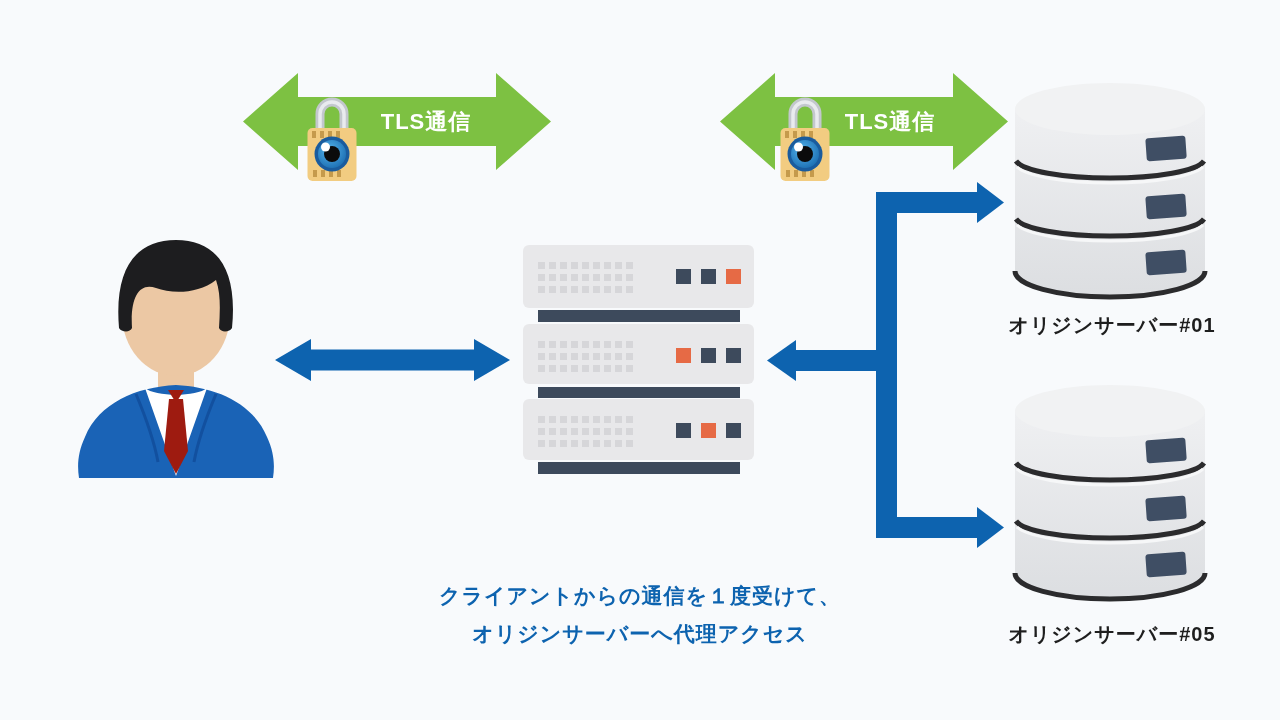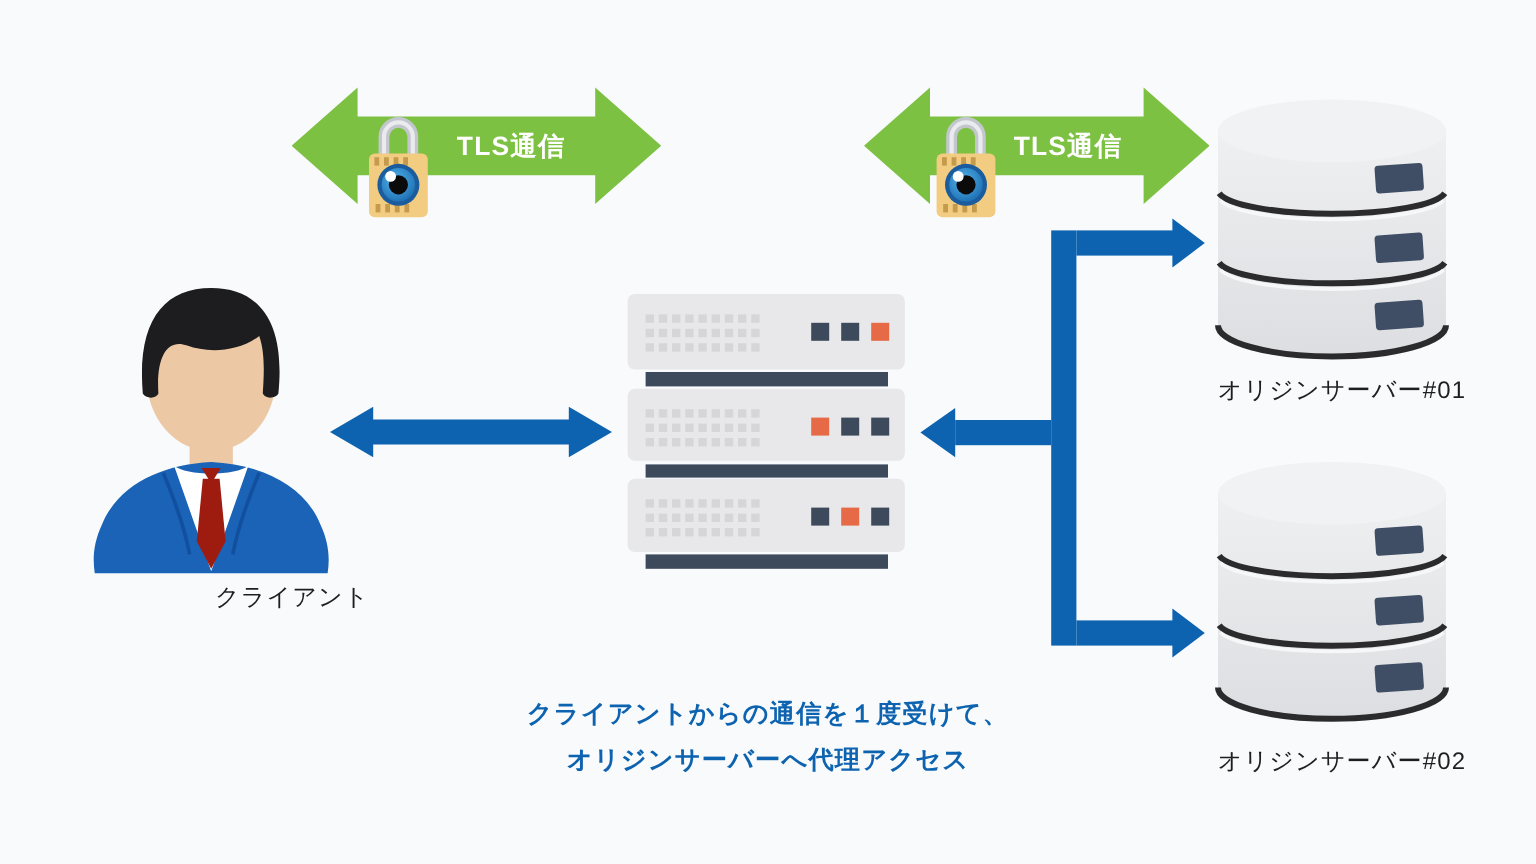--- a/index.html
+++ b/index.html
@@ -20,21 +20,21 @@
   .lb{position:absolute;left:523px;top:245px;width:231px;height:229px;}
   .lb-unit{position:absolute;left:0;width:231px;background:#e8e8ea;border-radius:6px;}
   .lb-bar{position:absolute;left:15px;width:202px;background:#3d4a5c;}
   .lb-dots{position:absolute;left:15px;top:17px;display:grid;grid-template-columns:repeat(9,7px);grid-template-rows:repeat(3,7px);gap:5px 4px;}
   .lb-dots i{background:#d6d6d9;display:block;}
   .lb-ind{position:absolute;top:24px;width:15px;height:15px;}
   .ind-navy{background:#3d4a5c;}
   .ind-orange{background:#e66a45;}
   
   .node-label{
-    position:absolute;text-align:right;font-size:20px;font-weight:400;color:#1e1e1e;
+    position:absolute;text-align:center;font-size:20px;font-weight:700;color:#1e1e1e;
     letter-spacing:1px;white-space:nowrap;
   }
   .caption{
     position:absolute;left:0;top:577px;width:1280px;text-align:center;
     color:#0d63af;font-size:21px;font-weight:700;line-height:38px;letter-spacing:1px;
   }
 </style>
 </head>
 <body>
 
@@ -115,21 +115,20 @@
       <ellipse cx="104" cy="78" rx="54" ry="62" fill="#ecc8a4"></ellipse>
       <path d="M104,4 C64,4 42,32 47,92 C49,96 58,97 60,92 C58,60 68,46 84,52 C100,58 126,58 144,44 C149,58 148,76 147,92 C149,97 158,96 160,92 C166,32 144,4 104,4 Z" fill="#1d1d1f"></path>
       <path d="M104,149 C64,151 27,167 13,201 C6,216 5,229 7,242 L201,242 C203,229 202,216 195,201 C181,167 144,151 104,149 Z" fill="#1a63b6"></path>
       <path d="M73,152 L104,240 L135,152 C125,161 83,161 73,152 Z" fill="#ffffff"></path>
       <path d="M64,158 C74,182 82,204 86,226" stroke="#12509f" stroke-width="3" fill="none"></path>
       <path d="M144,158 C134,182 126,204 122,226" stroke="#12509f" stroke-width="3" fill="none"></path>
       <path d="M96,154 L112,154 L104,167 Z" fill="#9e1b10"></path>
       <path d="M97,163 L111,163 L116,215 L104,238 L92,215 Z" fill="#9e1b10"></path>
     </svg>
   </div>
-  <div class="node-label" style="left:48px;top:484px;width:260px">クライアント</div>
 
   <svg class="abs" style="left:275px;top:339px" width="235" height="42" viewBox="0 0 235 42">
     <polygon points="0,21 36,0 36,10.5 199,10.5 199,0 235,21 199,42 199,31.5 36,31.5 36,42" fill="#0d63af"></polygon>
   </svg>
 
   <div class="lb">
     <div class="lb-unit" style="top:0;height:63px">
       <div class="lb-dots">
         <i></i>
           <i></i>
@@ -271,20 +270,20 @@
       <path d="M0,188 A95,26 0 0 0 190,188" stroke="#2b2b2d" stroke-width="5" fill="none"></path>
       <path d="M1,78 A95,20 0 0 0 189,78" stroke="#2b2b2d" stroke-width="5" fill="none"></path>
       <path d="M2,84 A95,20 0 0 0 188,84" stroke="#f6f7f8" stroke-width="3" fill="none"></path>
       <path d="M1,136 A95,20 0 0 0 189,136" stroke="#2b2b2d" stroke-width="5" fill="none"></path>
       <path d="M2,142 A95,20 0 0 0 188,142" stroke="#f6f7f8" stroke-width="3" fill="none"></path>
       <rect x="131" y="54" width="40" height="23" rx="3" fill="#3f4e64" transform="rotate(-4 151 65)"></rect>
       <rect x="131" y="112" width="40" height="23" rx="3" fill="#3f4e64" transform="rotate(-4 151 123)"></rect>
       <rect x="131" y="168" width="40" height="23" rx="3" fill="#3f4e64" transform="rotate(-4 151 179)"></rect>
     </svg>
   </div>
-  <div class="node-label" style="left:1002px;top:621px;width:220px">オリジンサーバー#02</div>
+  <div class="node-label" style="left:1002px;top:621px;width:220px">オリジンサーバー#05</div>
 
   <div class="caption">
     <div>クライアントからの通信を１度受けて、</div>
     <div>オリジンサーバーへ代理アクセス</div>
   </div>
 
 </div>
 
 </body></html>

